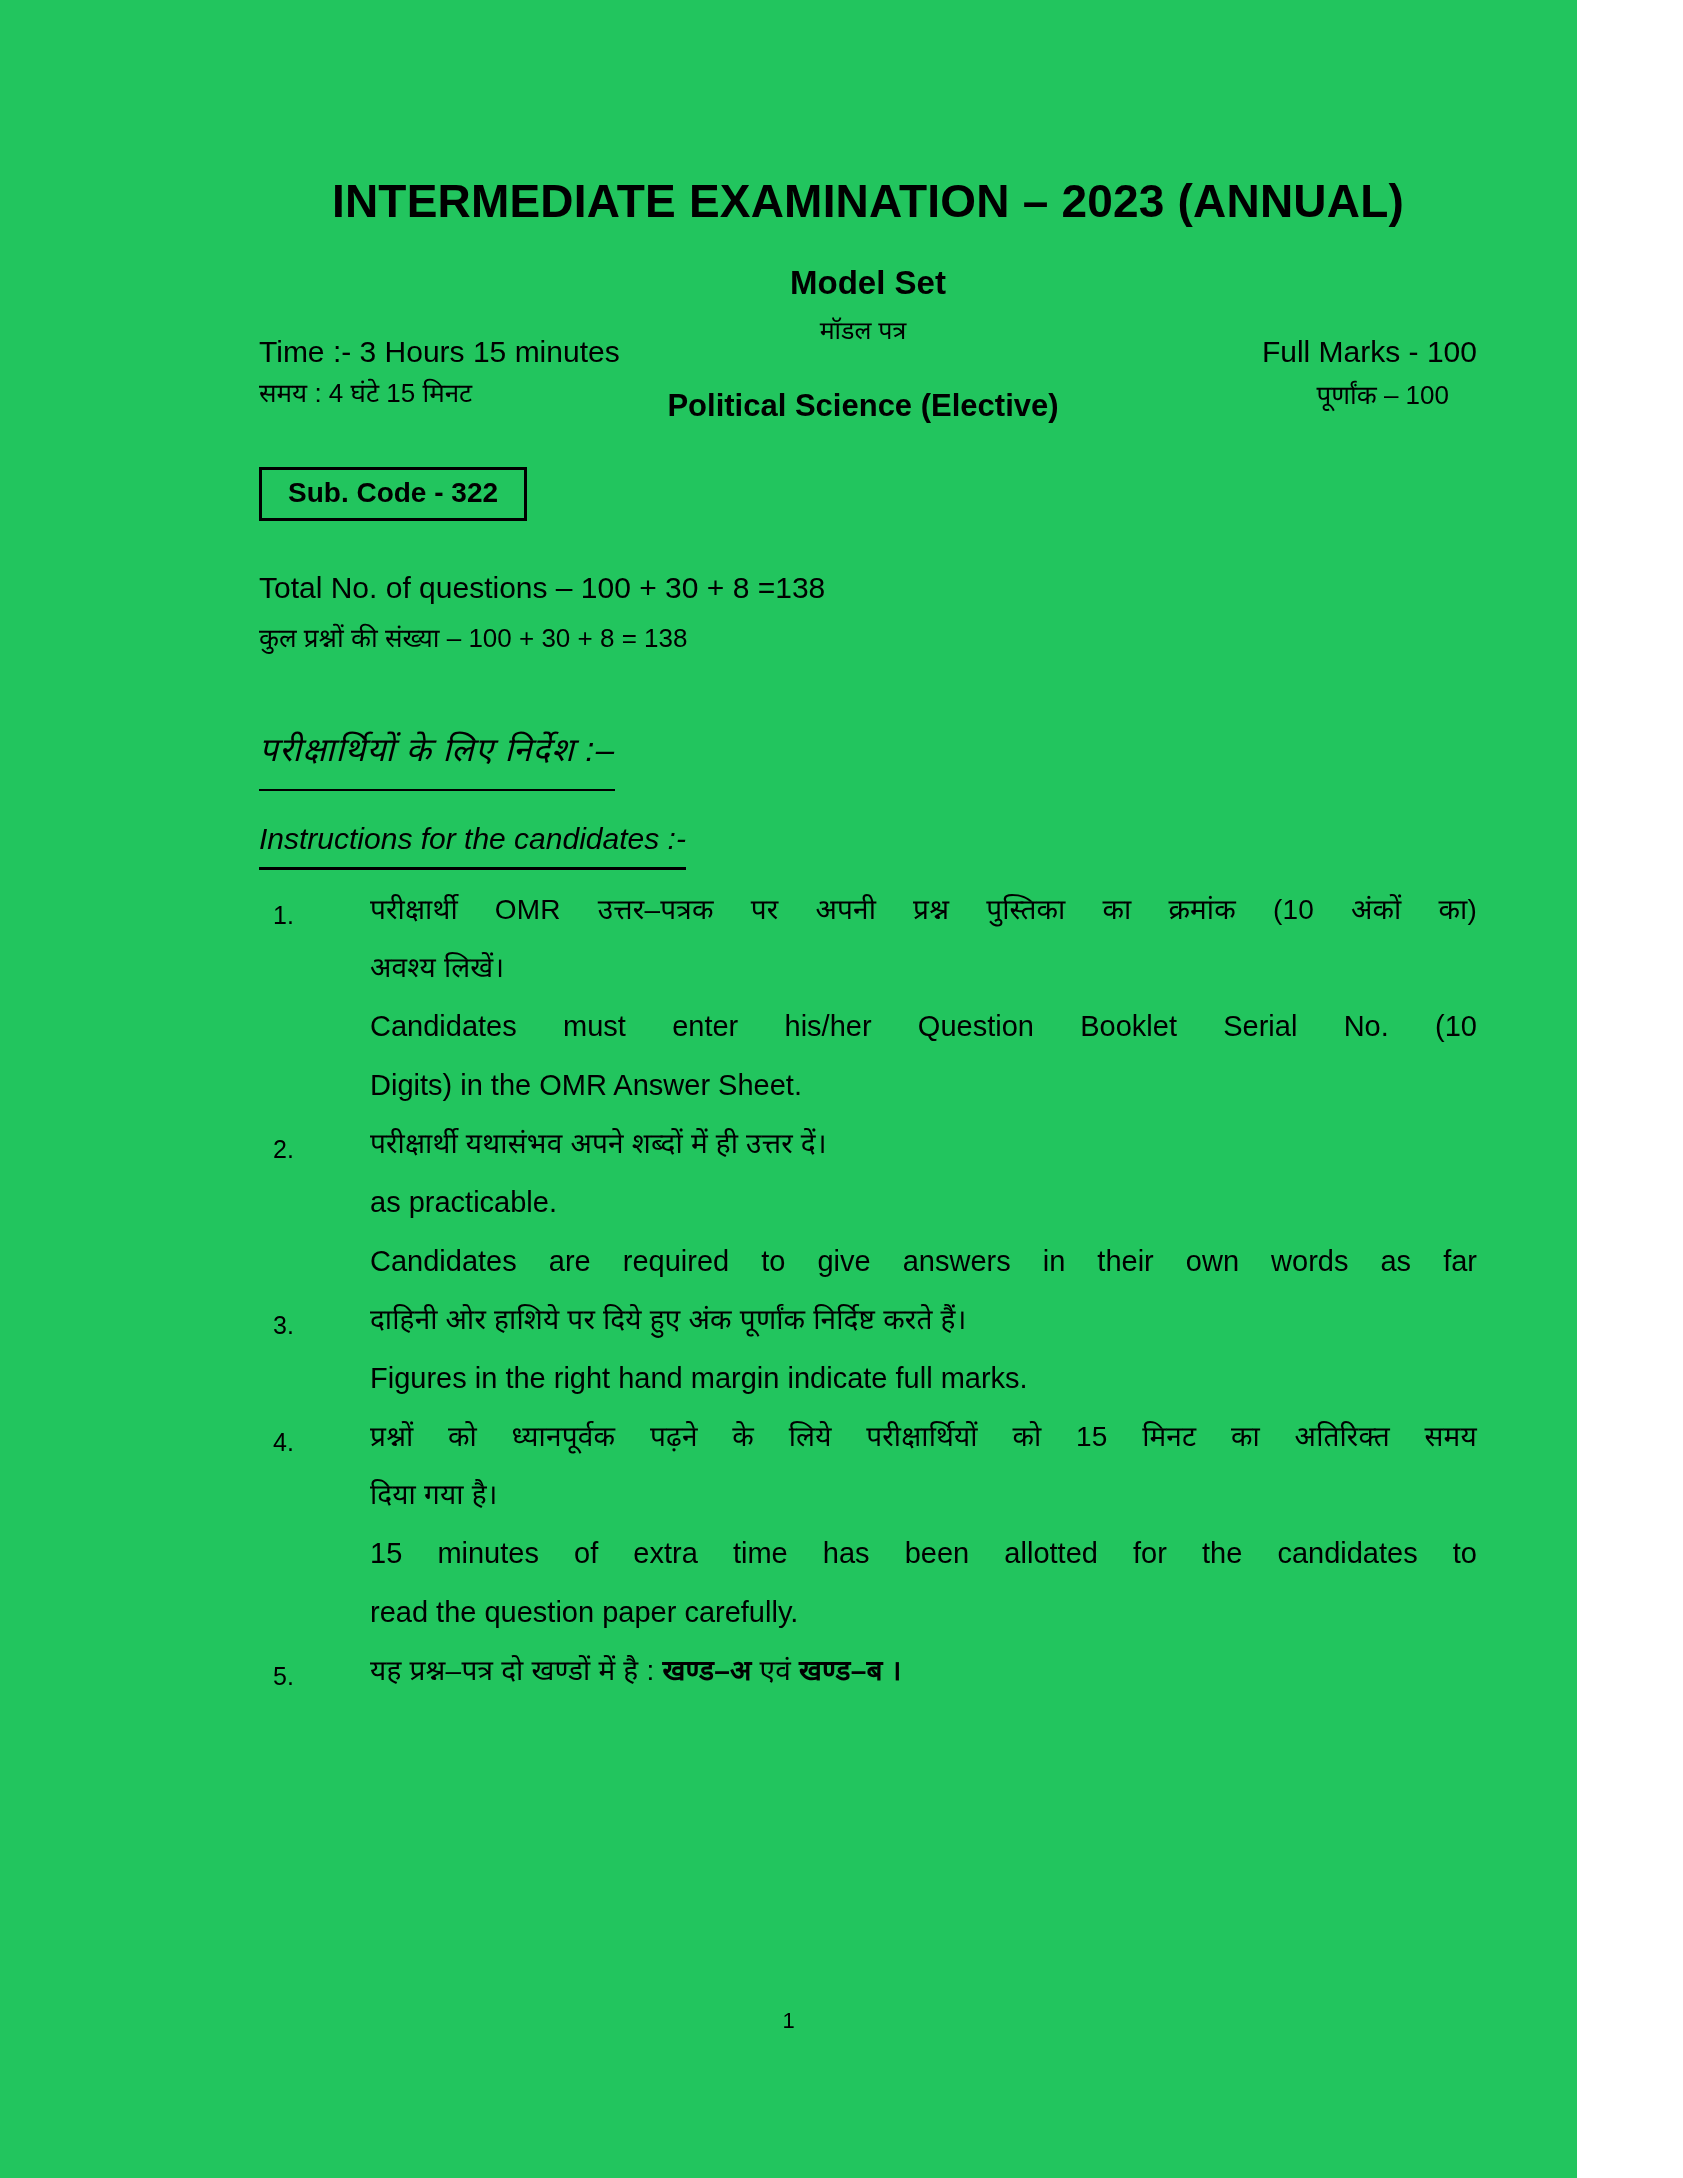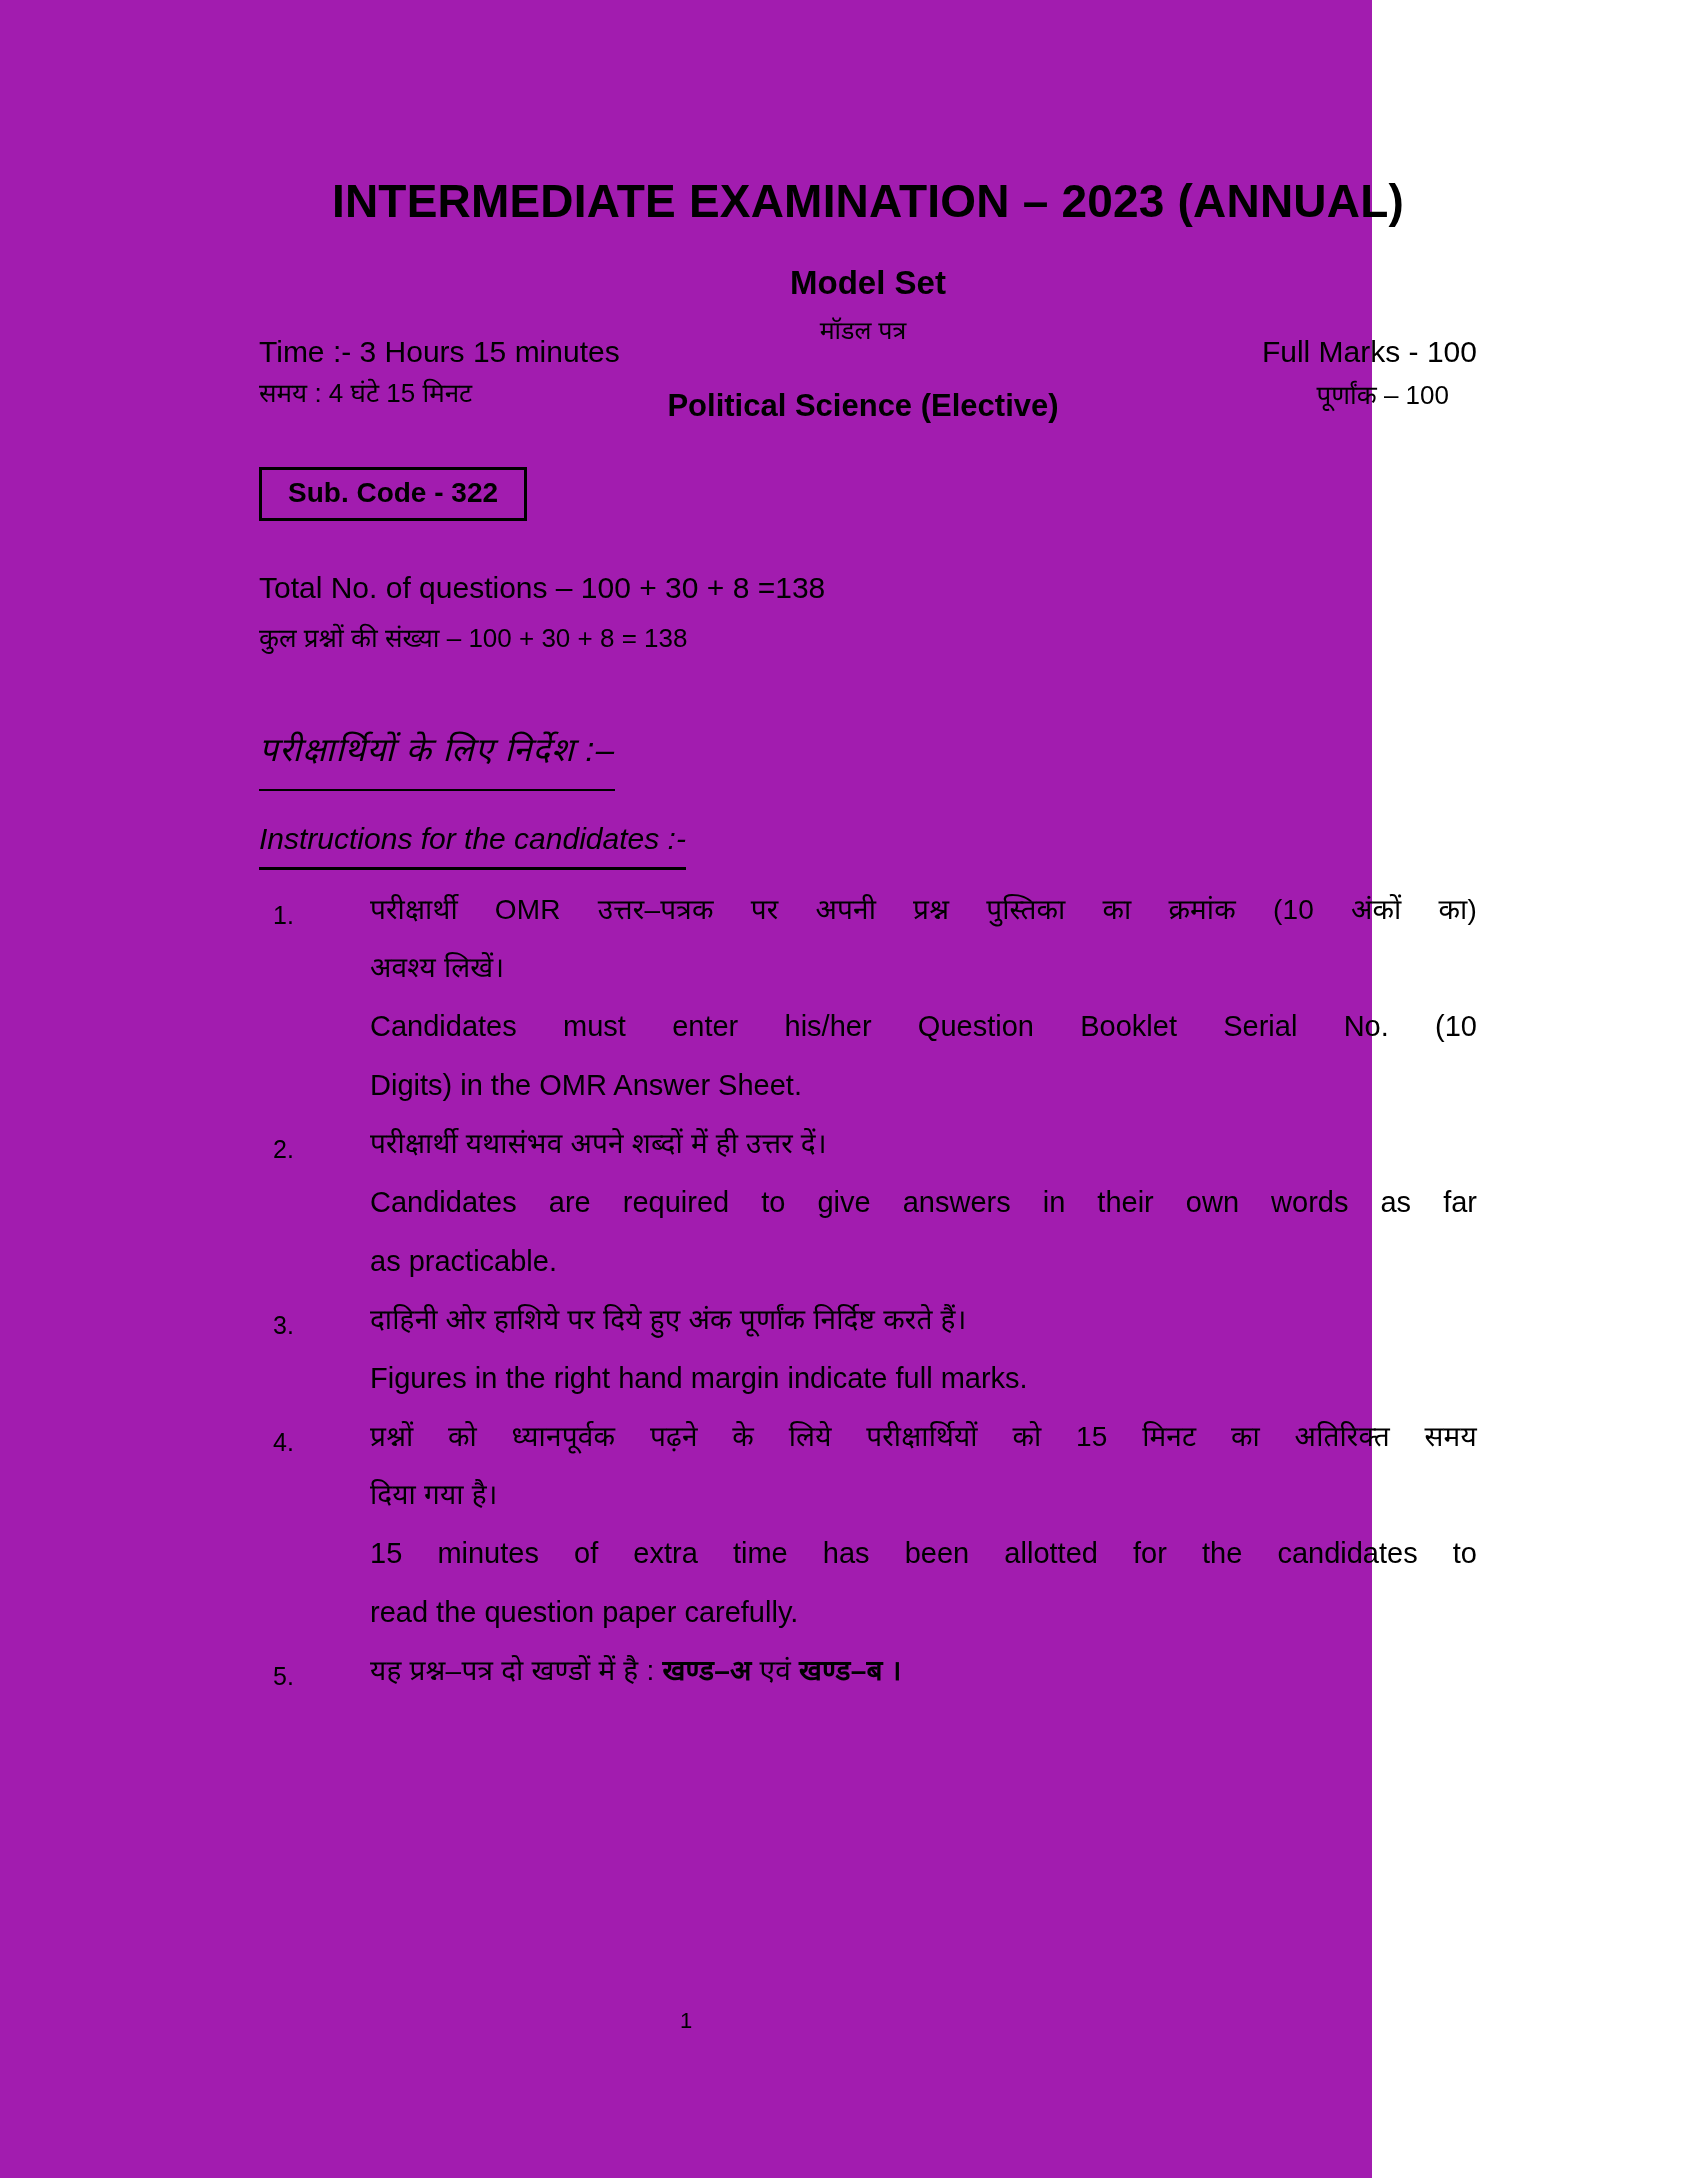--- a/index.html
+++ b/index.html
@@ -12,23 +12,23 @@
     height: 2178px;
     position: relative;
     font-family: "Liberation Sans", "DejaVu Sans", sans-serif;
     color: #000000;
     overflow: hidden;
   }
 
   .page {
     position: absolute;
     left: 0; top: 0;
-    width: 1372px;
+    width: 1577px;
     height: 2178px;
-    background: #a21caf;
+    background: #22c55e;
   }
 
   .content {
     position: absolute;
     left: 259px;
     top: 0;
     width: 1218px;
   }
 
   
@@ -276,22 +276,22 @@
         <span class="instr-num">1.</span>
         <div class="line-hi just">परीक्षार्थी OMR उत्तर–पत्रक पर अपनी प्रश्न पुस्तिका का क्रमांक (10 अंकों का)</div>
         <div class="line-hi">अवश्य लिखें।</div>
         <div class="line-en just">Candidates must enter his/her Question Booklet Serial No. (10</div>
         <div class="line-en">Digits) in the OMR Answer Sheet.</div>
       </div>
 
       <div class="instr-item">
         <span class="instr-num">2.</span>
         <div class="line-hi">परीक्षार्थी यथासंभव अपने शब्दों में ही उत्तर दें।</div>
+        <div class="line-en">as practicable.</div>
         <div class="line-en just">Candidates are required to give answers in their own words as far</div>
-        <div class="line-en">as practicable.</div>
       </div>
 
       <div class="instr-item">
         <span class="instr-num">3.</span>
         <div class="line-hi">दाहिनी ओर हाशिये पर दिये हुए अंक पूर्णांक निर्दिष्ट करते हैं।</div>
         <div class="line-en">Figures in the right hand margin indicate full marks.</div>
       </div>
 
       <div class="instr-item">
         <span class="instr-num">4.</span>

